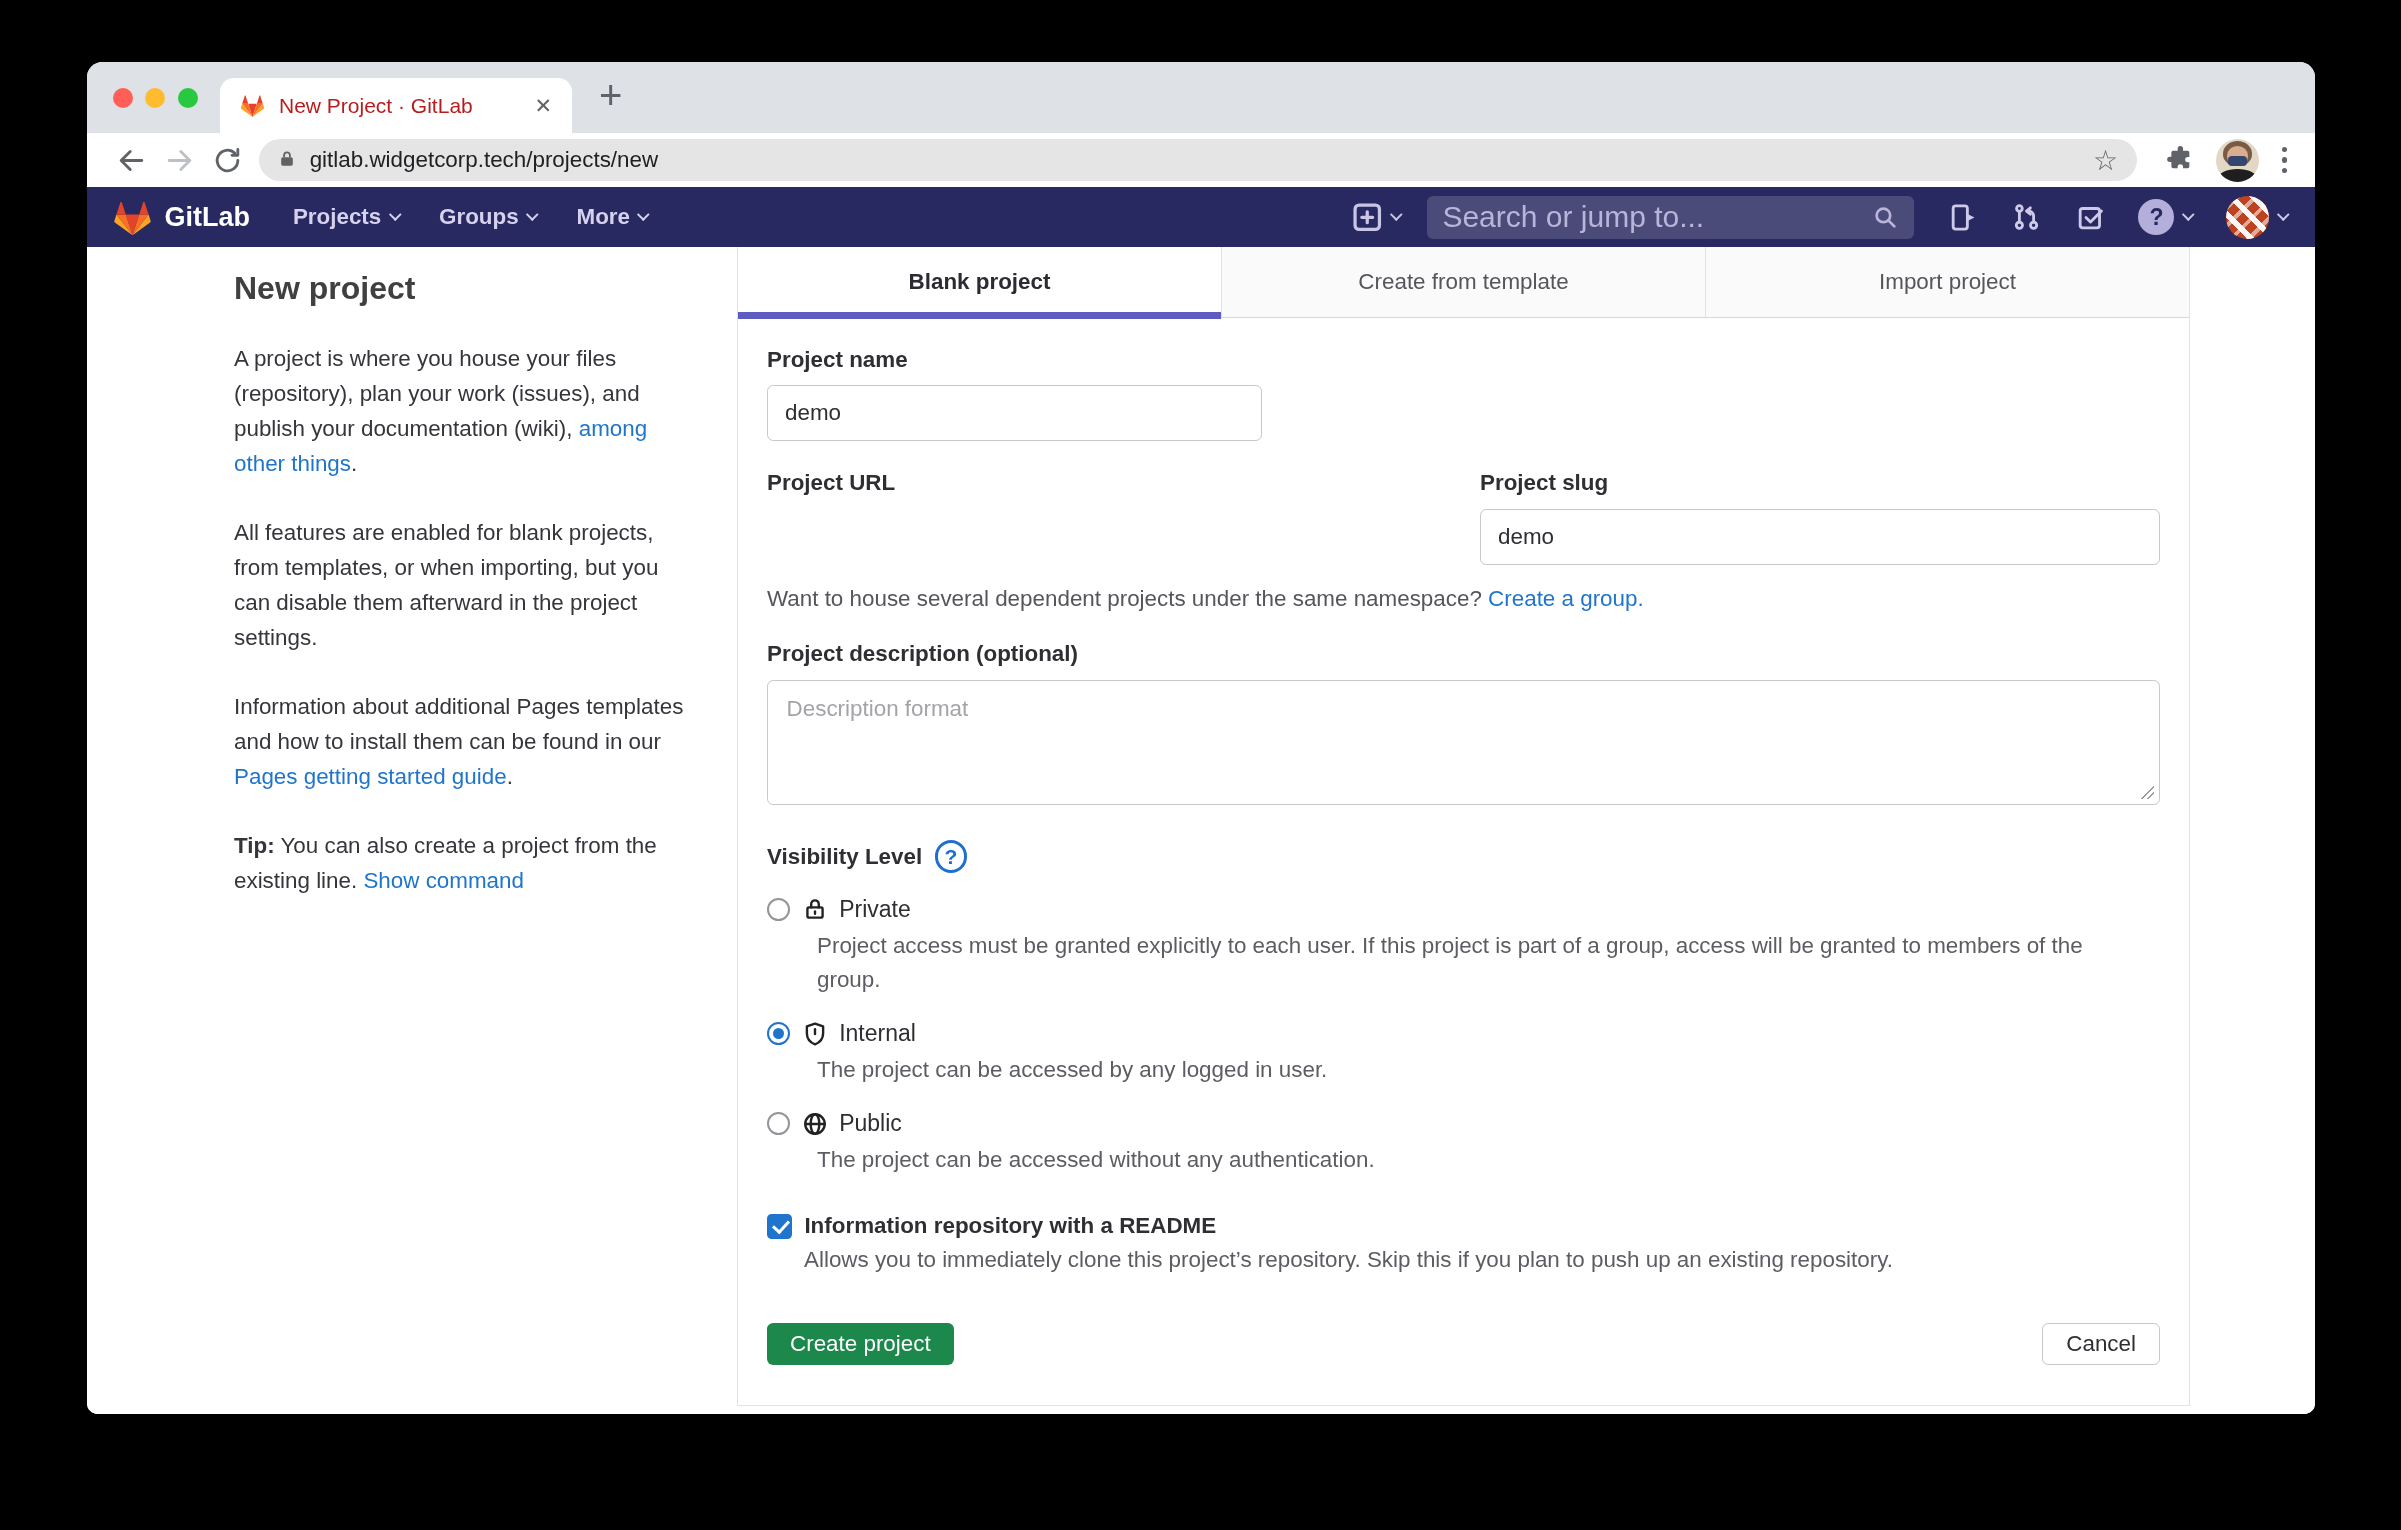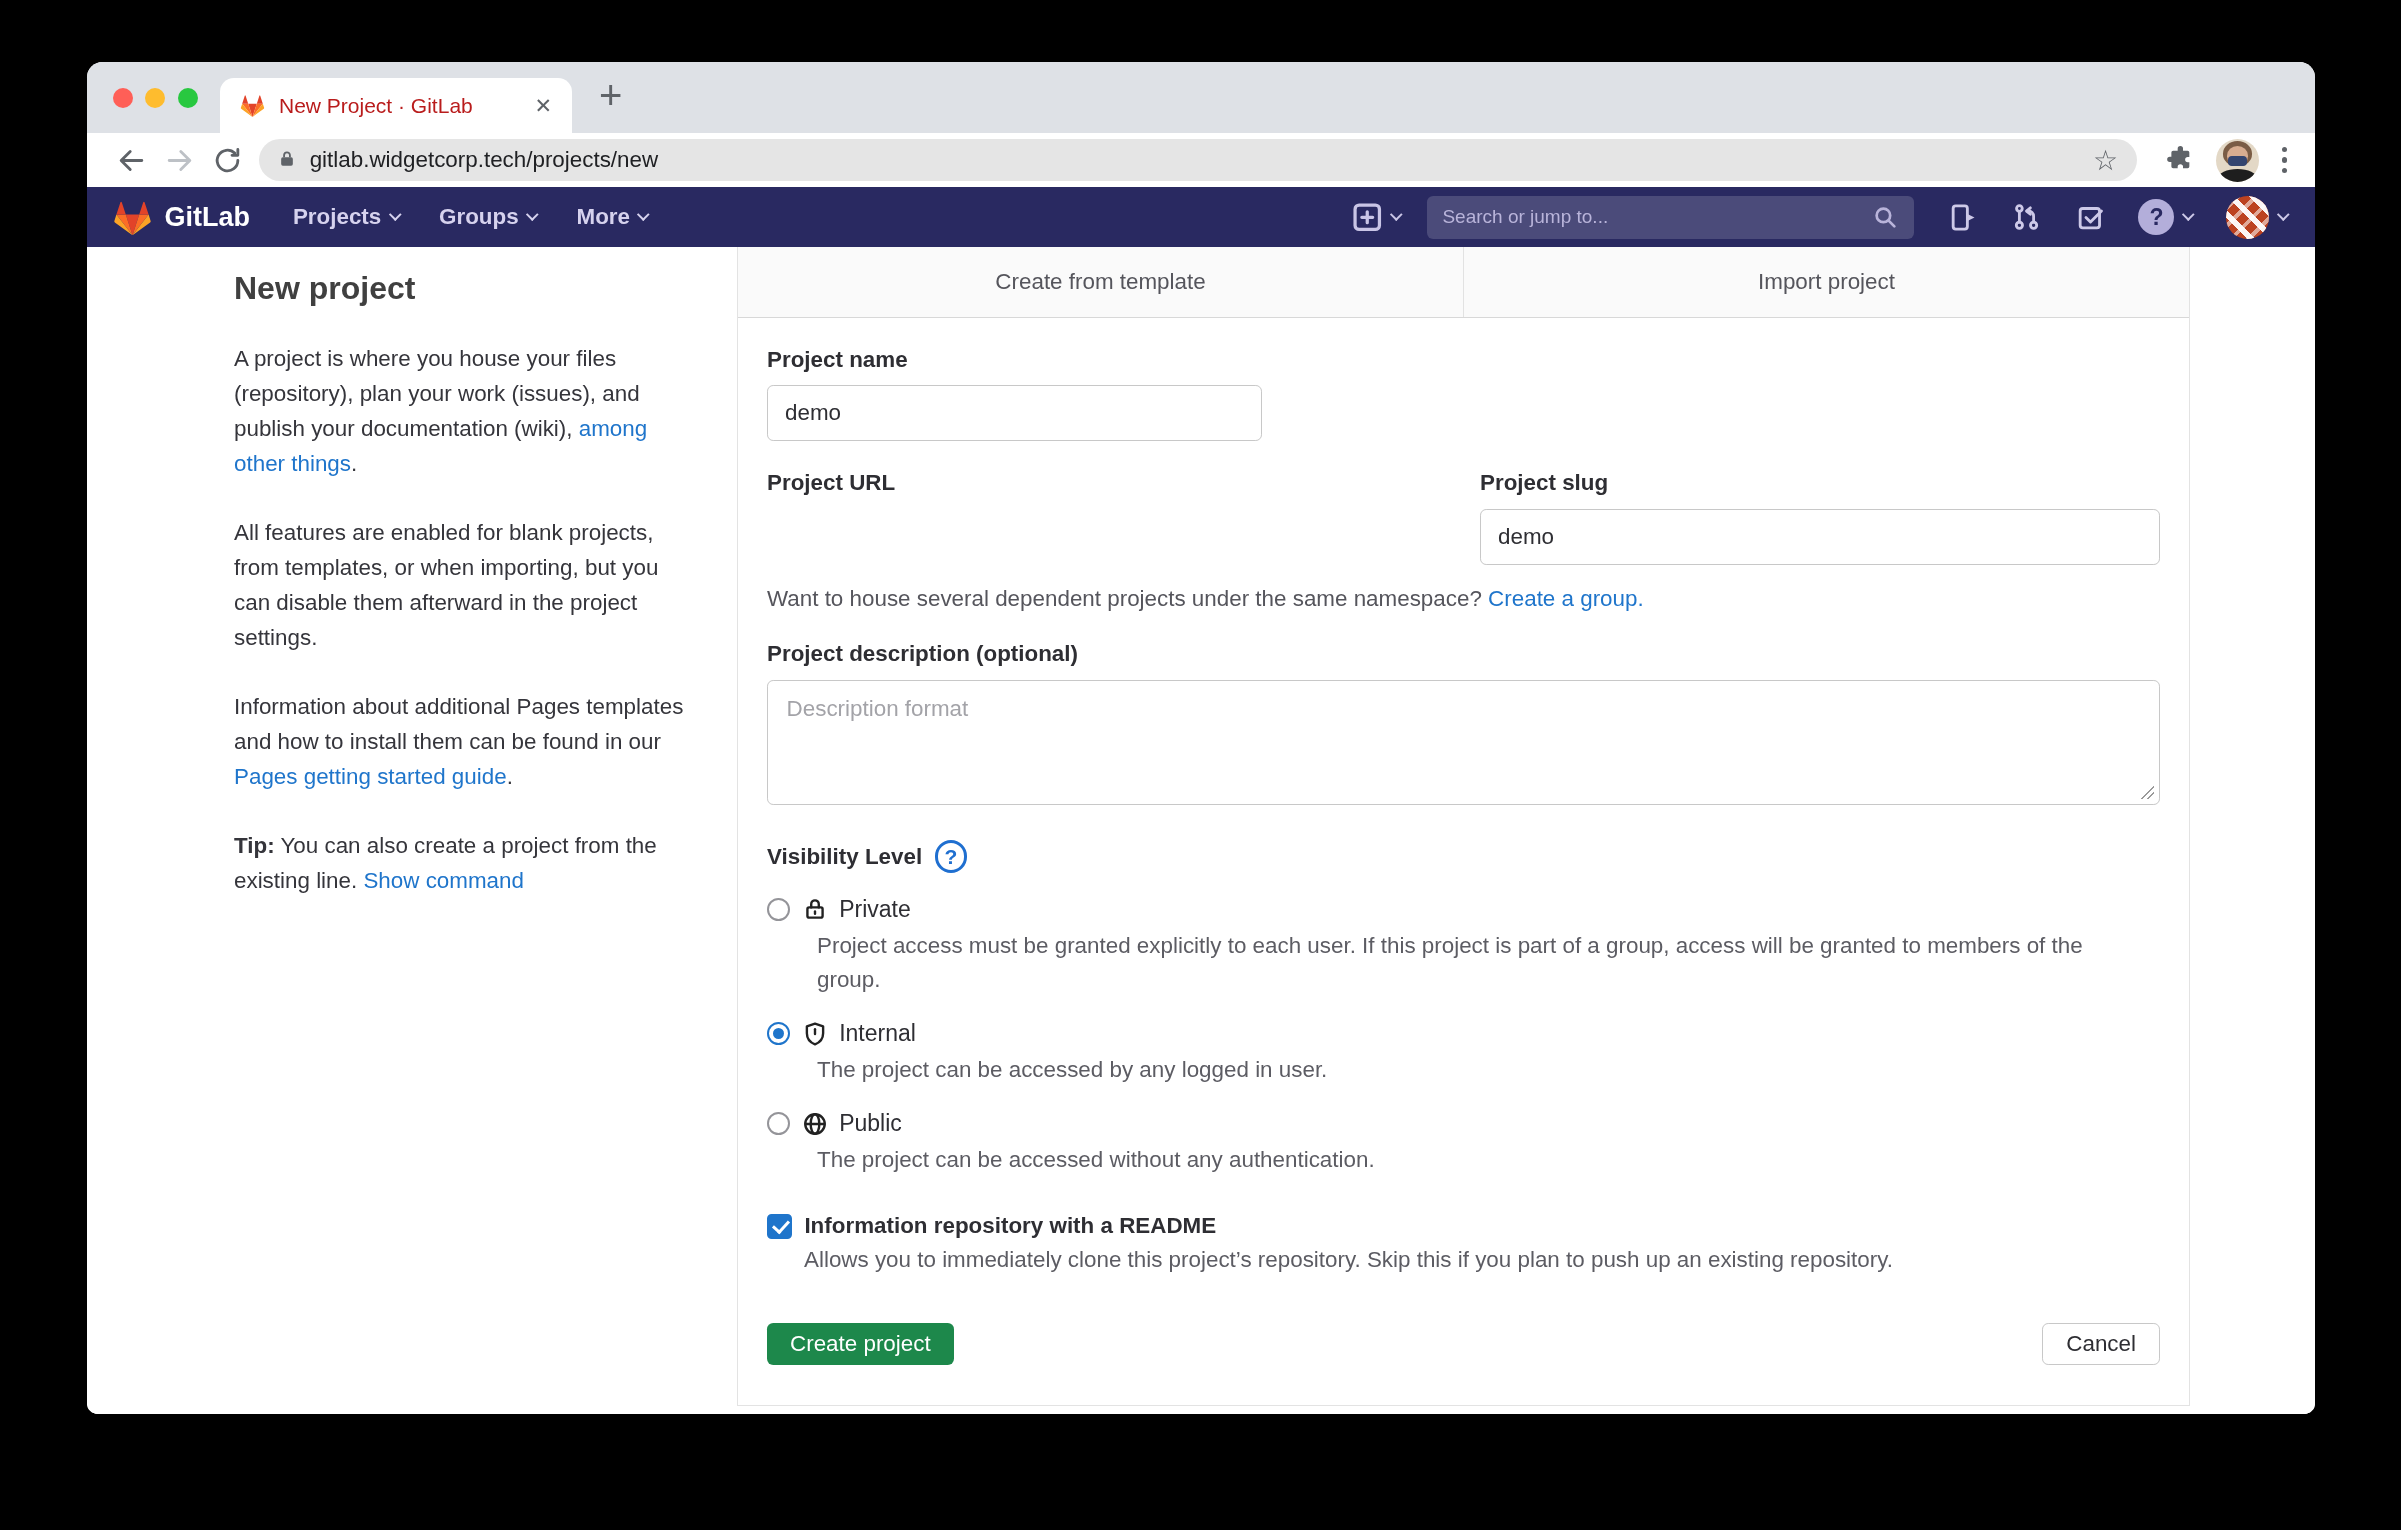--- a/index.html
+++ b/index.html
@@ -48,21 +48,21 @@
   .brand svg { width: 39px; height: 39px; }
   .brand-name { font-size: 27px; font-weight: 600; color: #fff; }
   .menu-item { display: flex; align-items: center; font-size: 22.4px; font-weight: 600; color: #d6d2ee; margin-right: 40px; }
   .chev { display: inline-block; width: 8.5px; height: 8.5px; border-right: 2.3px solid currentColor;
           border-bottom: 2.3px solid currentColor; transform: rotate(45deg); margin-left: 9.3px; position: relative; top: -2.3px; }
   .nav-spacer { flex: 1; }
   .plusbox { display: flex; align-items: center; margin-right: 26px; color: #c9c5e6; }
   .plusbox svg { width: 32.5px; height: 32.5px; stroke: #c9c5e6; stroke-width: 2.4; fill: none; stroke-linecap: round; }
   .gl-search { width: 487px; height: 43px; background: rgba(255,255,255,.16); border-radius: 6.2px;
                display: flex; align-items: center; padding: 0 15.5px; margin-right: 34px; }
-  .gl-search input { flex: 1; background: transparent; border: 0; outline: none; color: #5eead4; font-size: 19px; font-family: inherit; }
+  .gl-search input { flex: 1; background: transparent; border: 0; outline: none; color: #5eead4; font-size: 30px; font-family: inherit; }
   .gl-search input::placeholder { color: #b9b4da; }
   .gl-search svg { width: 25px; height: 25px; stroke: #b9b4da; stroke-width: 2.6; fill: none; stroke-linecap: round; }
   .gl-ic { margin-right: 32.5px; display: flex; align-items: center; }
   .gl-ic svg { width: 31px; height: 31px; stroke: #cdc9e8; stroke-width: 2.2; fill: none; stroke-linecap: round; stroke-linejoin: round; }
   .help-wrap { display: flex; align-items: center; margin-right: 34px; color: #cdc9e8; }
   .help-circle { width: 36px; height: 36px; border-radius: 50%; background: #b3aeda; color: #292961;
                  font-size: 23px; font-weight: 700; display: flex; align-items: center; justify-content: center; }
   .gl-avatar-wrap { display: flex; align-items: center; color: #cdc9e8; }
   .gl-avatar { position: relative; width: 43px; height: 43px; border-radius: 50%; background: #bc4220; overflow: hidden; }
   .gl-avatar::before { content: ''; position: absolute; inset: 0;
@@ -275,20 +275,21 @@
       <div class="leftcol">
         <h1>New project</h1>
         <p><span>A project is where you house your files (repository), plan your work (issues), and publish your documentation (wiki), </span><a class="link">among other things</a><span>.</span></p>
         <p>All features are enabled for blank projects, from templates, or when importing, but you can disable them afterward in the project settings.</p>
         <p><span>Information about additional Pages templates and how to install them can be found in our </span><a class="link">Pages getting started guide</a><span>.</span></p>
         <p><strong>Tip:</strong><span> You can also create a project from the existing line. </span><a class="link">Show command</a></p>
       </div>
 
       <div class="panel">
         <div class="tabrow">
+          <div class="tab-item active">Blank project</div>
           <div class="tab-item">Create from template</div>
           <div class="tab-item">Import project</div>
         </div>
 
         <div class="formbody">
           <label class="f-label">Project name</label>
           <input class="t-input name-input" value="demo" style="">
 
           <div class="url-row">
             <div class="url-col">

